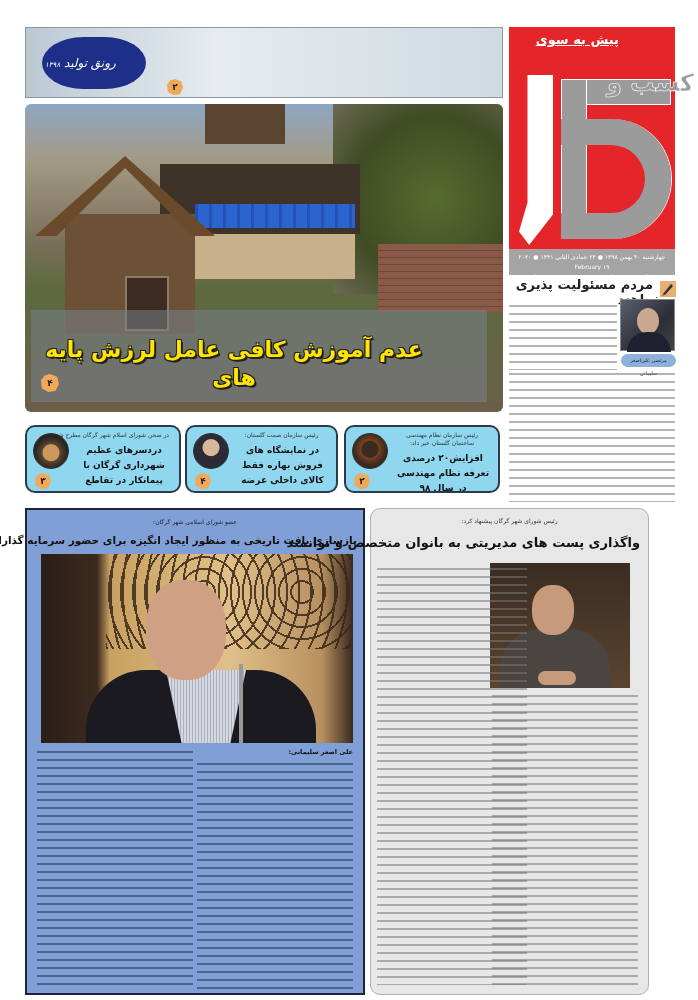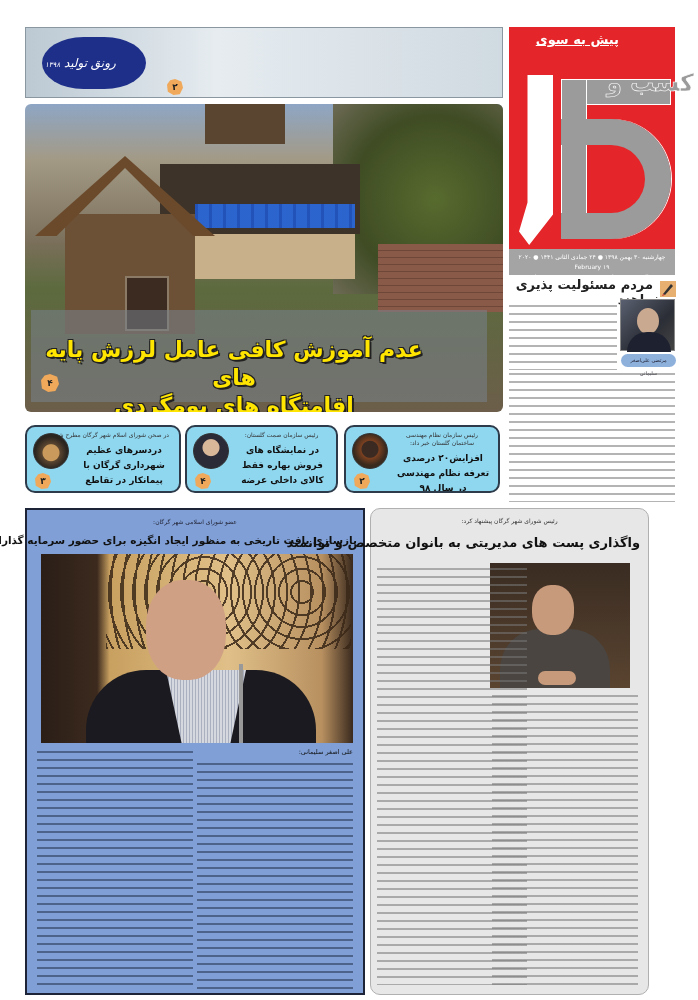--- a/index.html
+++ b/index.html
@@ -70,21 +70,21 @@
   .blue-article .kicker { position: absolute; top: 8px; left: 0; right: 0; text-align: center; font-size: 6px; color: #223; direction: rtl; }
   .blue-article .title { position: absolute; top: 24px; right: 6px; left: 6px; text-align: right; font-weight: bold; font-size: 10.5px; color: #111; direction: rtl; white-space: nowrap; }
   .blue-article .photo { position: absolute; left: 14px; top: 44px; width: 312px; height: 189px; background: linear-gradient(to right, #2a1e17 0%, #3c2a1e 18%, #c8a060 22%, #e0c088 60%, #b89060 90%, #3a2a1e 100%); overflow: hidden; }
   .blue-article .photo .lattice { position: absolute; left: 65px; top: 0; width: 245px; height: 95px; background: repeating-radial-gradient(circle at 40% 40%, transparent 0 10px, #3a2818 10px 12px), repeating-radial-gradient(circle at 80% 40%, transparent 0 10px, #3a2818 10px 12px); opacity: .85; }
   .blue-article .photo .person-head { position: absolute; left: 105px; top: 26px; width: 80px; height: 100px; border-radius: 45%; background: #d0a085; }
   .blue-article .photo .person-body { position: absolute; left: 45px; top: 116px; width: 230px; height: 80px; border-radius: 60px 60px 0 0; background: #1b1a20; }
   .blue-article .photo .shirt { position: absolute; left: 125px; top: 116px; width: 80px; height: 75px; background: repeating-linear-gradient(to right, #d6d8e0 0 2px, #aab0c0 2px 3px); clip-path: polygon(0 0, 100% 0, 80% 100%, 20% 100%); }
   .blue-article .photo .mic { position: absolute; left: 198px; top: 110px; width: 4px; height: 80px; background: #999; }
   .blue-article .col-right { position: absolute; right: 10px; top: 238px; width: 156px; height: 242px; }
   .blue-article .col-left { position: absolute; left: 10px; top: 238px; width: 156px; height: 242px; }
-  .blue-article .byline { font-weight: normal; font-size: 6.5px; color: #111; text-align: right; direction: rtl; height: 12px; }
+  .blue-article .byline { font-weight: bold; font-size: 6.5px; color: #111; text-align: right; direction: rtl; height: 12px; }
   .blue-article .col-right .text-lines { height: calc(100% - 12px); }
 
   
   .gray-article { left: 370px; top: 508px; width: 279px; height: 487px; background: #e7e7e7; border: 1px solid #b0b0b0; border-radius: 10px; }
   .gray-article .kicker { position: absolute; top: 8px; left: 0; right: 0; text-align: center; font-size: 6px; color: #333; direction: rtl; }
   .gray-article .title { position: absolute; top: 26px; left: 8px; right: 8px; text-align: center; font-weight: bold; font-size: 13px; color: #111; direction: rtl; white-space: nowrap; }
   .gray-article .photo { position: absolute; right: 18px; top: 54px; width: 140px; height: 125px; background: linear-gradient(to bottom, #3a2c22, #5a4430); overflow: hidden; }
   .gray-article .photo .head { position: absolute; left: 42px; top: 22px; width: 42px; height: 50px; border-radius: 45%; background: #c89a7c; }
   .gray-article .photo .body { position: absolute; left: 10px; top: 66px; width: 110px; height: 65px; border-radius: 40px 40px 0 0; background: #4a4540; }
   .gray-article .photo .hands { position: absolute; left: 48px; top: 108px; width: 38px; height: 14px; border-radius: 7px; background: #c89a7c; }
@@ -142,21 +142,20 @@
   <div class="wall"></div>
   <div class="porch"></div>
   <div class="mud-wall"></div>
   <div class="porch-rail"></div>
   <div class="house-body"></div>
   <div class="house-roof"></div>
   <div class="door"></div>
   <div class="overlay"></div>
   <div class="headline">
     <div>عدم آموزش کافی عامل لرزش پایه های</div>
-    <div>اقامتگاه های بومگردی</div>
   </div>
   <div class="page-badge">۴</div>
 </div>
 
 <div class="abs teaser teaser-1">
   <div class="kicker" style="white-space:normal; line-height:8px;">رئیس سازمان نظام مهندسی ساختمان گلستان خبر داد:</div>
   <div class="title" style="top:24px;">افزایش۲۰ درصدی تعرفه نظام مهندسی در سال ۹۸</div>
   <div class="thumb"></div>
   <div class="page-badge">۲</div>
 </div>

